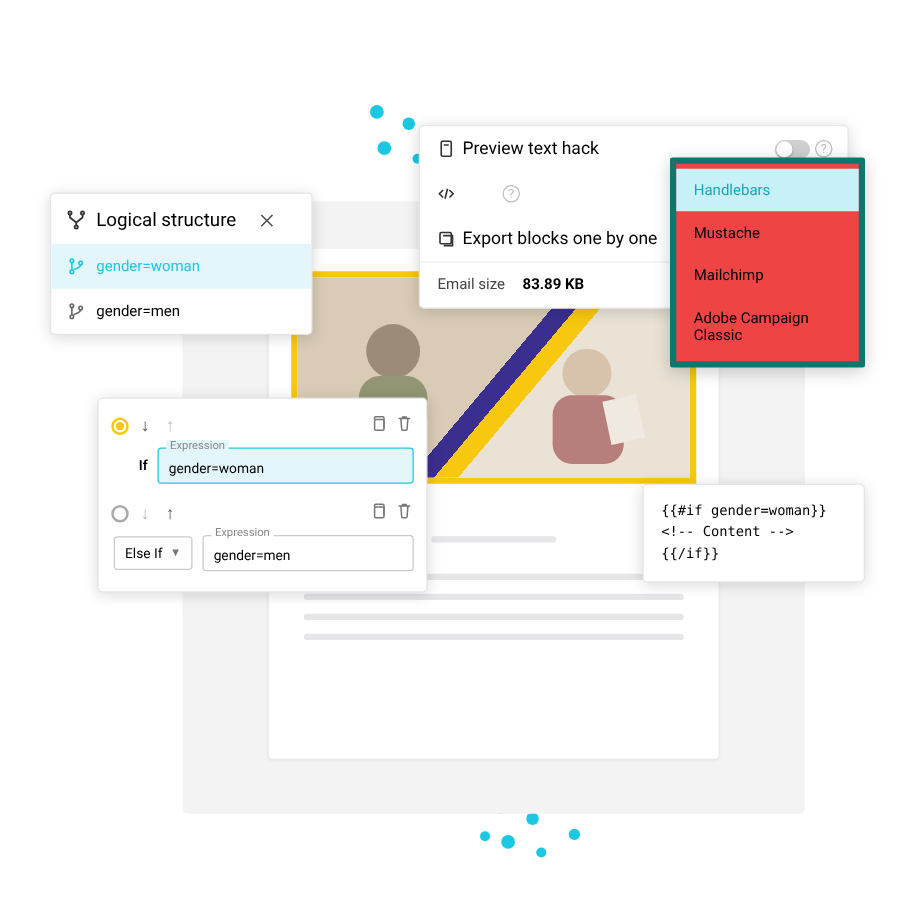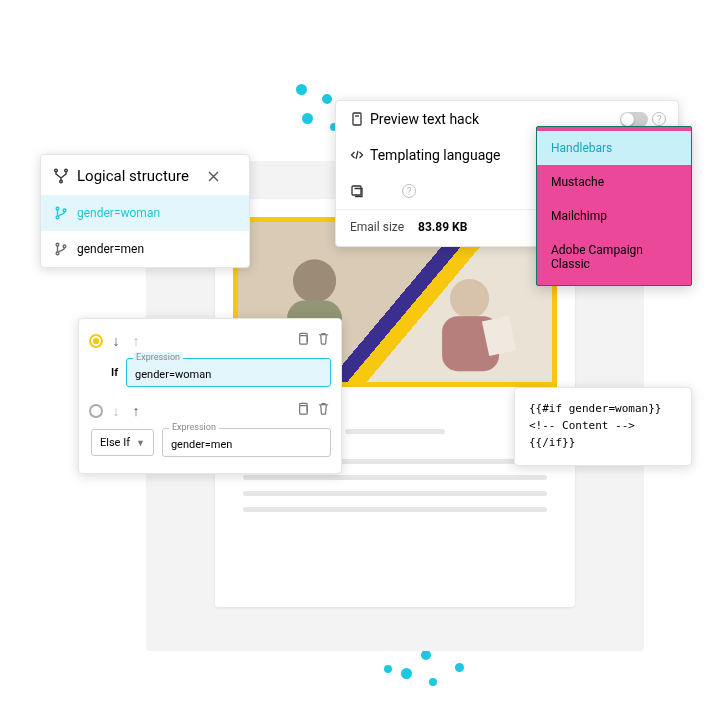--- a/index.html
+++ b/index.html
@@ -66,21 +66,21 @@
 .srow{display:flex;align-items:center;gap:4px;padding:10px 12px;font-size:14px}
 .srow .icon{width:18px}
 .srow .txt{flex:1}
 .toggle{width:28px;height:15px;background:#d0d0d2;border-radius:10px;position:relative}
 .toggle::after{content:"";position:absolute;width:13px;height:13px;background:#fff;border-radius:50%;top:1px;left:1px;box-shadow:0 1px 2px rgba(0,0,0,.3)}
 .help{width:14px;height:14px;border:1.3px solid #bdbdbf;border-radius:50%;color:#bdbdbf;font-size:10px;display:flex;align-items:center;justify-content:center}
 .szrow{display:flex;gap:14px;padding:10px 14px 4px 14px;font-size:12px;color:#444;border-top:1px solid #eee}
 .szrow b{color:#000;font-weight:700}
 
 
-.dropdown{position:absolute;left:536px;top:126px;width:156px;background:#ec4899;border-radius:2px;box-shadow:0 3px 14px rgba(0,0,0,.2);padding:4px 0;border:1px solid #0f766e}
+.dropdown{position:absolute;left:536px;top:126px;width:156px;background:#ef4444;border-radius:2px;box-shadow:0 3px 14px rgba(0,0,0,.2);padding:4px 0;border:5px solid #0f766e}
 .dropdown .opt{font-size:12px;padding:10px 14px;cursor:pointer}
 .dropdown .opt.sel{background:#c8f0f8;color:#17a6bd}
 
 
 .output{left:514px;top:387px;width:178px;padding:12px 14px 14px 14px}
 .output .ottl{font-size:13px;margin-bottom:10px}
 .output .ottl b{font-weight:600}
 .output pre{font-family:ui-monospace,Menlo,monospace;font-size:11px;line-height:1.55;white-space:pre}
 </style>
 </head>
@@ -218,31 +218,31 @@
       <span class="txt">Preview text hack</span>
       <span class="toggle"></span>
       <span class="help">?</span>
     </div>
     <div class="srow">
       <span class="icon">
           <svg width="16" height="16" viewBox="0 0 16 16" fill="none" stroke="#333" stroke-width="1.3">
             <path d="M5.5 5L2.5 8l3 3M10.5 5l3 3-3 3M9 4l-2 8"></path>
           </svg>
         </span>
-      <span class="txt">Templating language</span>
       <span style="width:28px"></span>
       <span class="help">?</span>
     </div>
     <div class="srow">
       <span class="icon">
           <svg width="16" height="16" viewBox="0 0 16 16" fill="none" stroke="#333" stroke-width="1.3">
             <rect x="3" y="3" width="9" height="9" rx="1"></rect>
             <path d="M5.5 5.5h7.5v8H6"></path>
           </svg>
         </span>
+      <span class="txt" style="white-space:nowrap;overflow:hidden">Export blocks one by one</span>
       <span style="width:28px"></span>
       <span class="help">?</span>
     </div>
     <div class="szrow">
       <span>Email size</span>
       <b>83.89 KB</b>
     </div>
   </div>
 
   <div class="dropdown">

